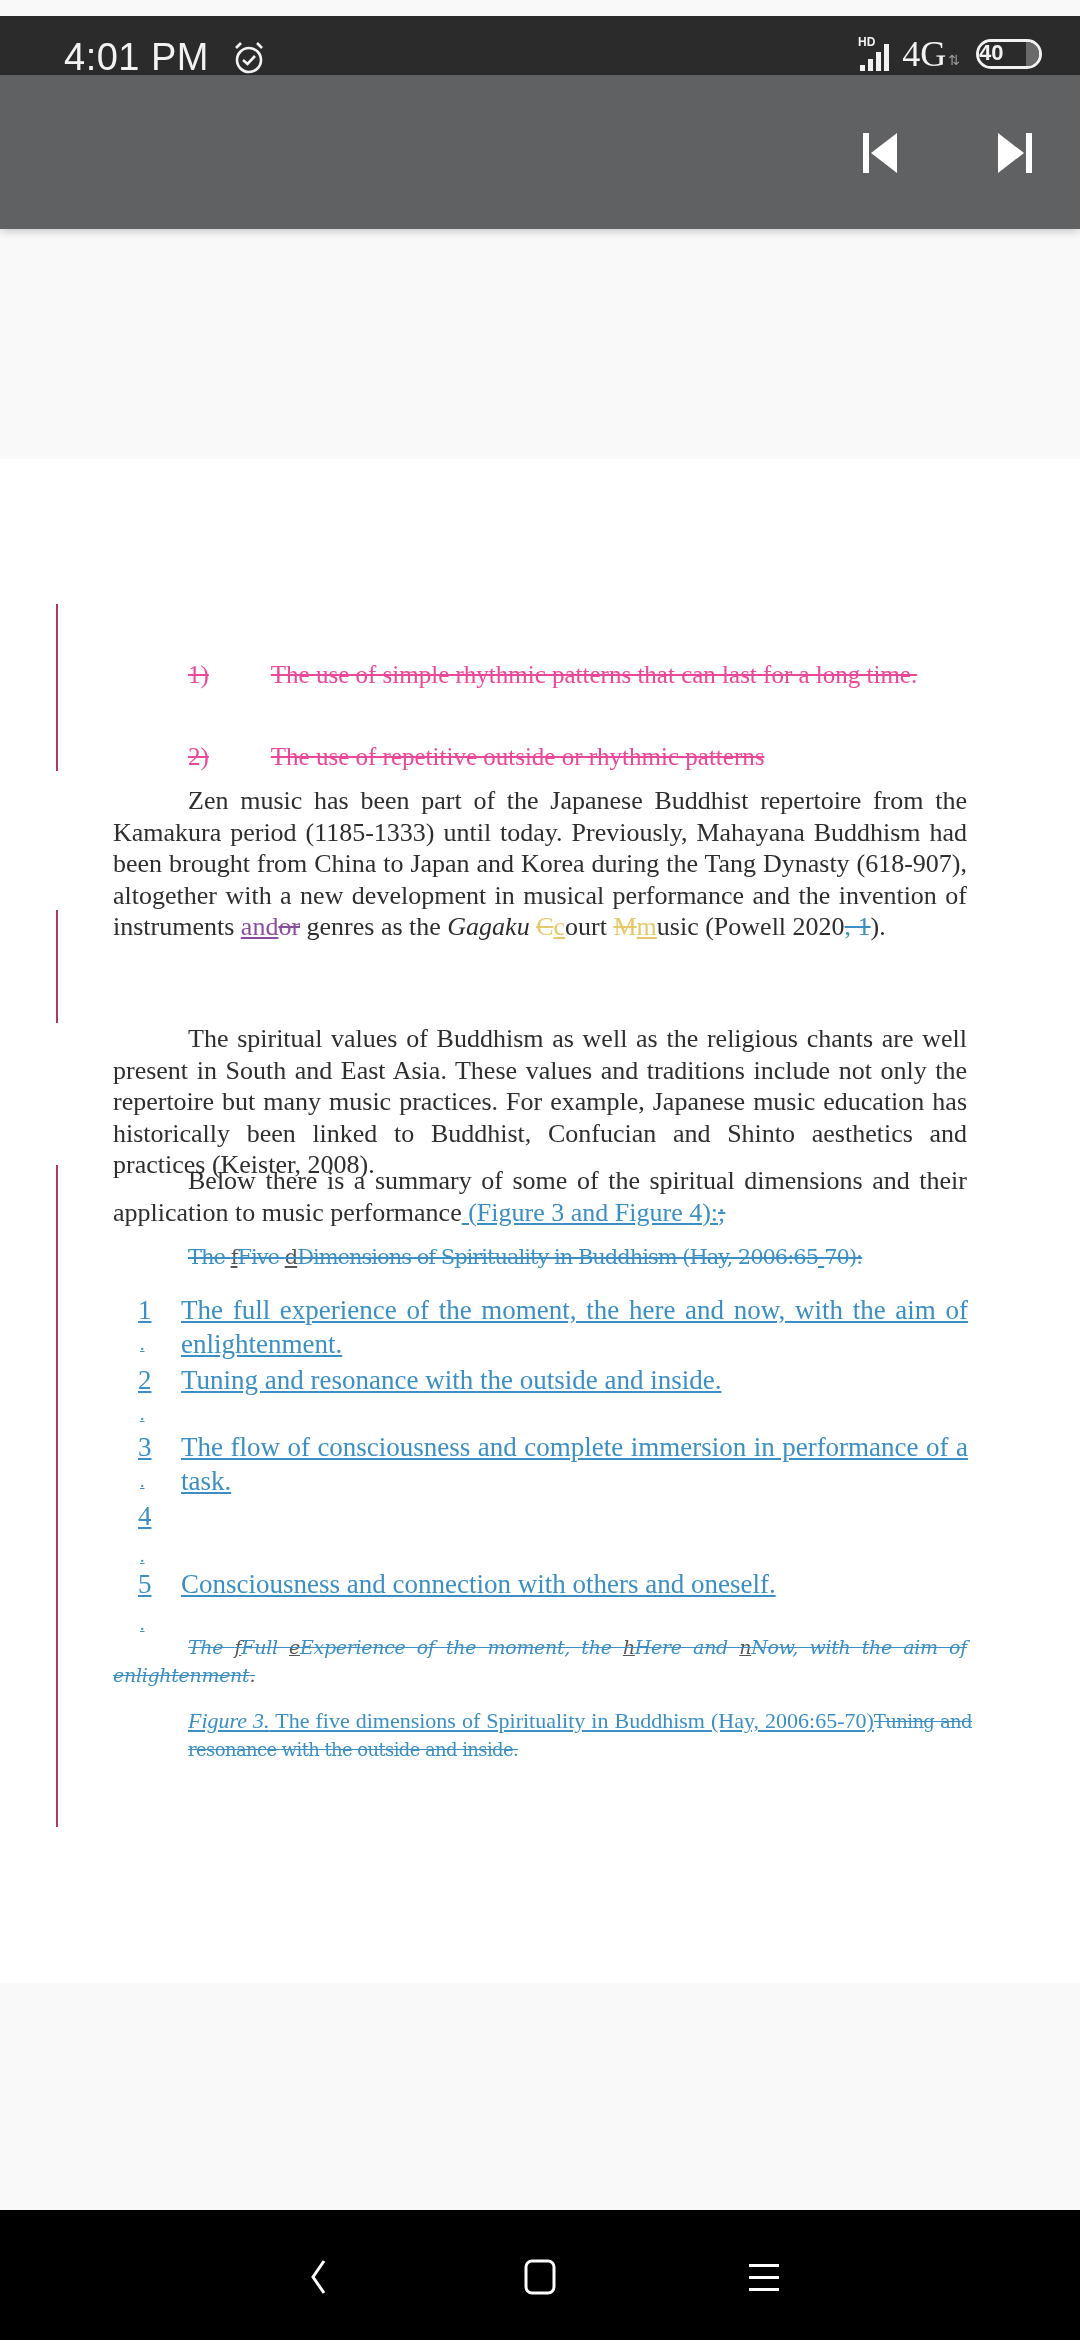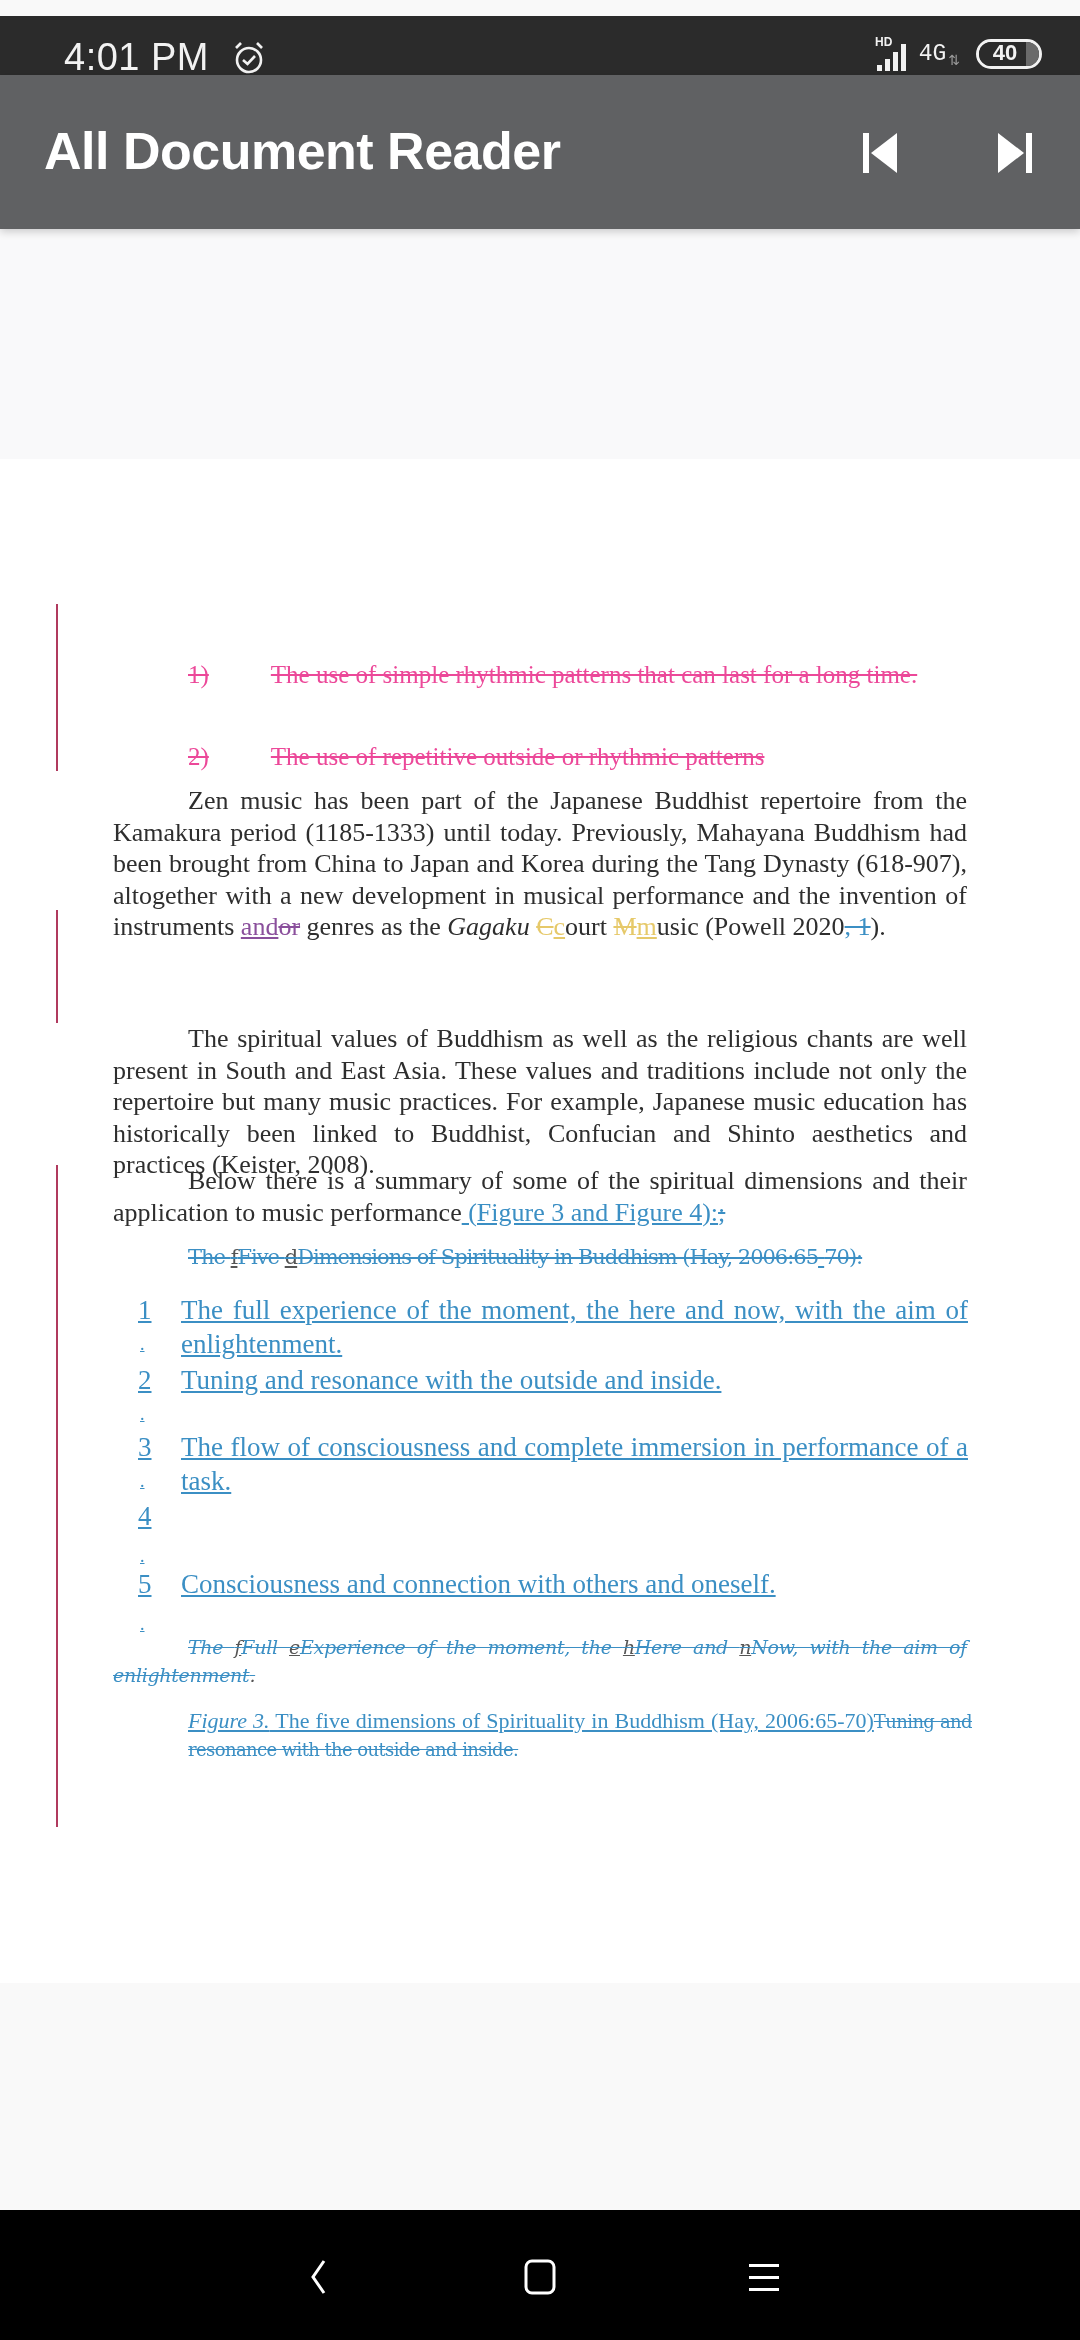--- a/index.html
+++ b/index.html
@@ -5,26 +5,26 @@
   * { box-sizing: border-box; margin: 0; padding: 0; }
   html, body { width: 1080px; height: 2340px; overflow: hidden; background: #f9f9f9; }
   body { position: relative; font-family: "Liberation Sans", sans-serif; }
 
   
   .status-bar { position: absolute; left: 0; top: 16px; width: 1080px; height: 75px; background: #2b2b2b; color: #f2f2f2; }
   .status-time { position: absolute; left: 64px; top: 20px; font-size: 38px; font-family: "Liberation Sans", sans-serif; letter-spacing: 0.5px; }
   .alarm-icon { position: absolute; left: 232px; top: 24px; width: 34px; height: 36px; }
   .status-right { position: absolute; right: 38px; top: 17px; height: 42px; display: flex; align-items: center; gap: 6px; }
   .signal-icon { width: 38px; height: 38px; position: relative; }
-  .net-label { font-size: 23px; color: #f2f2f2; font-family: Liberation Mono, monospace; }
+  .net-label { font-size: 36px; color: #f2f2f2; font-family: Liberation Serif, serif; }
   .net-arrows { font-size: 14px; color: #9a9a9a; margin-left: -4px; margin-top: 12px; }
   .battery { position: relative; width: 66px; height: 30px; border: 3px solid #f2f2f2; border-radius: 15px; margin-left: 10px; overflow: hidden; }
   .battery-fill { position: absolute; left: 0; top: 0; bottom: 0; background: #2b2b2b; }
   .battery-rest { position: absolute; right: 0; top: 0; bottom: 0; background: #6a6a6a; }
-  .battery-text { position: absolute; left: 0; right: 8px; top: -2px; text-align: center; font-size: 22px; font-weight: bold; color: #f2f2f2; }
+  .battery-text { position: absolute; left: 0; right: 8px; top: -2px; text-align: left; font-size: 22px; font-weight: bold; color: #f2f2f2; }
 
   
   .app-bar { position: absolute; left: 0; top: 75px; width: 1080px; height: 154px; background: #606163; box-shadow: 0 3px 8px rgba(0,0,0,0.18); z-index: 2; }
   .app-title { position: absolute; left: 44px; top: 46px; font-size: 52px; color: #ffffff; font-weight: bold; font-family: "Liberation Sans", sans-serif; letter-spacing: -0.5px; }
   .nav-btn { position: absolute; top: 48px; width: 60px; height: 60px; display: flex; align-items: center; justify-content: center; cursor: pointer; }
   .nav-prev { left: 850px; }
   .nav-next { left: 985px; }
 
   
   .doc-gray-top { position: absolute; left: 0; top: 229px; width: 1080px; height: 230px; background: #f9f9fa; }
@@ -81,21 +81,20 @@
     <span class="net-arrows">⇅</span>
     <div class="battery">
       <div class="battery-fill" id="battery-fill" style="width: 40%;"></div>
       <div class="battery-rest" id="battery-rest" style="width: 21%;"></div>
       <span class="battery-text">40</span>
     </div>
   </div>
 </div>
 
 <div class="app-bar">
-  <span class="app-title">All Document Reader</span>
   <div class="nav-btn nav-prev">
     <svg width="40" height="44" viewBox="0 0 40 44">
       <rect x="3" y="2" width="6" height="40" fill="#ffffff"></rect>
       <path d="M37 2 L11 22 L37 42 Z" fill="#ffffff"></path>
     </svg>
   </div>
   <div class="nav-btn nav-next">
     <svg width="40" height="44" viewBox="0 0 40 44">
       <path d="M3 2 L29 22 L3 42 Z" fill="#ffffff"></path>
       <rect x="31" y="2" width="6" height="40" fill="#ffffff"></rect>

